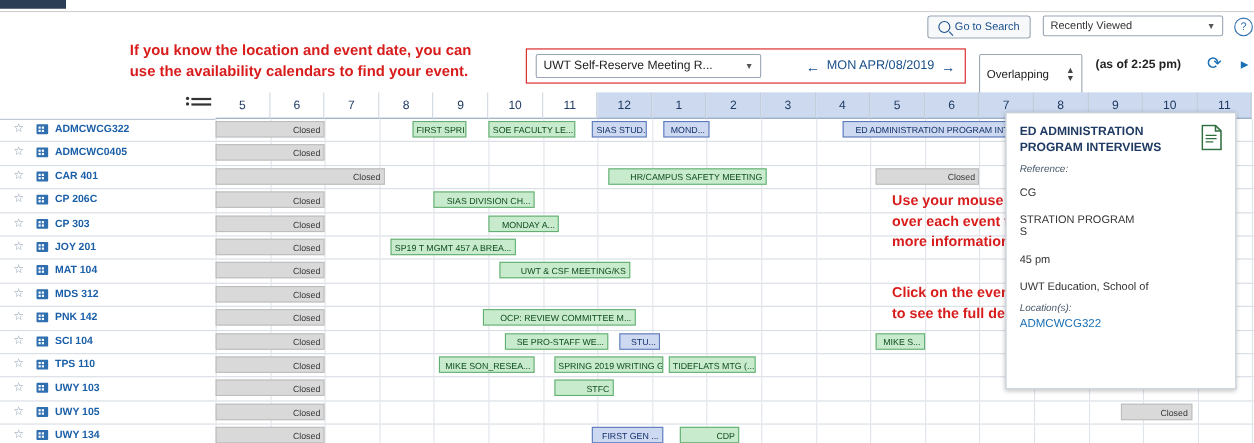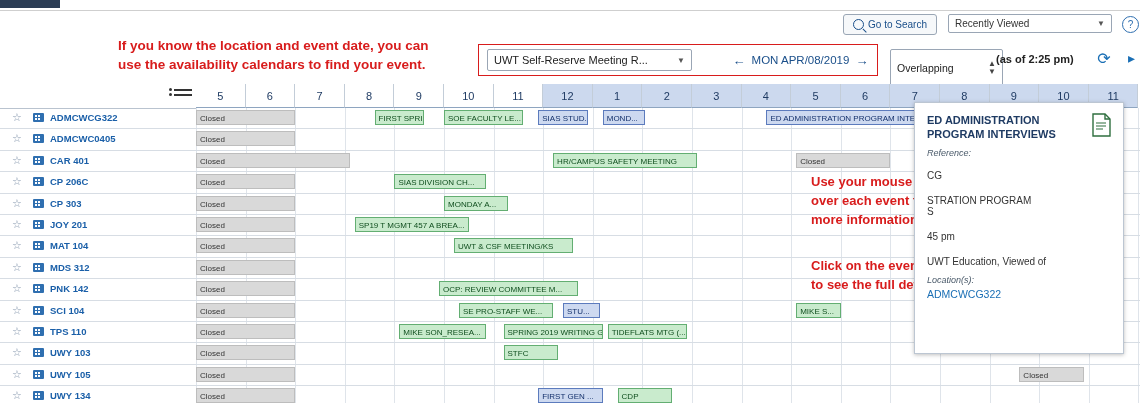--- a/index.html
+++ b/index.html
@@ -55,21 +55,21 @@
     display:flex;align-items:center;padding:0 6px;box-sizing:border-box;font-size:11px;color:#222;
   }
   .roomsel .caret{margin-left:auto;font-size:8px;color:#555;}
   .datenav{
     position:absolute;left:728px;top:50px;width:145px;height:20px;
     display:flex;align-items:center;justify-content:center;gap:6px;
     color:#1a4f8a;font-size:11.5px;
   }
   .datenav .arrow{font-size:13px;color:#1a4f8a;cursor:pointer;}
   .overlapbox{
-    position:absolute;left:890px;top:49px;width:113px;height:22px;
+    position:absolute;left:890px;top:49px;width:94px;height:22px;
     border:1px solid #9aa6b5;border-radius:2px;background:#fff;
     display:flex;align-items:center;padding:18px 6px;box-sizing:border-box;font-size:10.5px;color:#222;
   }
   .overlapbox .spin{margin-left:auto;font-size:8px;line-height:8px;color:#444;text-align:center;}
   .asof{position:absolute;left:996px;top:53px;font-size:11px;font-weight:bold;color:#222;}
   .refresh{position:absolute;left:1095px;top:50px;width:18px;height:18px;color:#1a6fb5;font-size:16px;line-height:18px;text-align:center;cursor:pointer;}
   .rightedge{position:absolute;left:1128px;top:50px;width:12px;height:18px;color:#1a6fb5;font-size:14px;}
   
   .gridwrap{position:absolute;left:0;top:84px;width:1140px;height:319px;}
   .rowlabelhdr{
@@ -90,21 +90,21 @@
   .rowsarea{position:absolute;left:0;top:24px;width:1140px;}
   .row{position:relative;height:20.4px;border-bottom:1px solid #d7dde4;}
   .row .star{position:absolute;left:12px;top:4px;width:11px;height:11px;color:#8a9bb0;font-size:11px;line-height:11px;}
   .row .bldg{position:absolute;left:33px;top:4px;width:11px;height:11px;}
   .row .bldg svg{display:block;}
   .row .rname{position:absolute;left:50px;top:4px;font-size:9.5px;color:#1a5fa8;font-weight:bold;}
   .cellsbg{position:absolute;left:196px;top:0;height:100%;}
   .vline{position:absolute;top:0;width:1px;height:100%;background:#dfe4ea;}
   .ev{
     position:absolute;top:2px;height:15px;box-sizing:border-box;
-    font-size:8px;line-height:15px;padding:0 3px;white-space:nowrap;overflow:hidden;
+    font-size:8px;line-height:15px;padding:0 3px;white-space:nowrap;overflow:hidden;text-align:right;
   }
   .ev.closed{background:#d9d9d9;border:1px solid #bdbdbd;color:#333;}
   .ev.green{background:#c9ebcd;border:1px solid #63ae72;color:#0e4d1d;}
   .ev.blue{background:#cdd9f0;border:1px solid #5c7bbd;color:#13306b;}
   
   .ann{
     position:absolute;color:#d81c1c;font-weight:bold;font-size:13px;line-height:19px;
   }
   
   .tooltip{
@@ -777,16 +777,16 @@
       <path d="M1 1 h12 l5 5 v17 h-17 z" fill="#ffffff" stroke="#2f6f3f" stroke-width="1.4"></path>
       <path d="M13 1 v5 h5" fill="none" stroke="#2f6f3f" stroke-width="1.4"></path>
       <path d="M4 10 h10 M4 13 h10 M4 16 h7" stroke="#2f6f3f" stroke-width="1.1"></path>
     </svg>
   </div>
   <div class="tt-label tt-row">Reference:</div>
   <div class="tt-val" style="margin-top:12px;">CG</div>
   <div class="tt-val" style="margin-top:14px;">STRATION PROGRAM</div>
   <div class="tt-val">S</div>
   <div class="tt-val" style="margin-top:14px;">45 pm</div>
-  <div class="tt-val" style="margin-top:14px;">UWT Education, Viewed of</div>
+  <div class="tt-val" style="margin-top:14px;">UWT Education, School of</div>
   <div class="tt-label" style="margin-top:8px;">Location(s):</div>
   <div class="tt-link" style="margin-top:3px;">ADMCWCG322</div>
 </div>
 
 </body></html>

